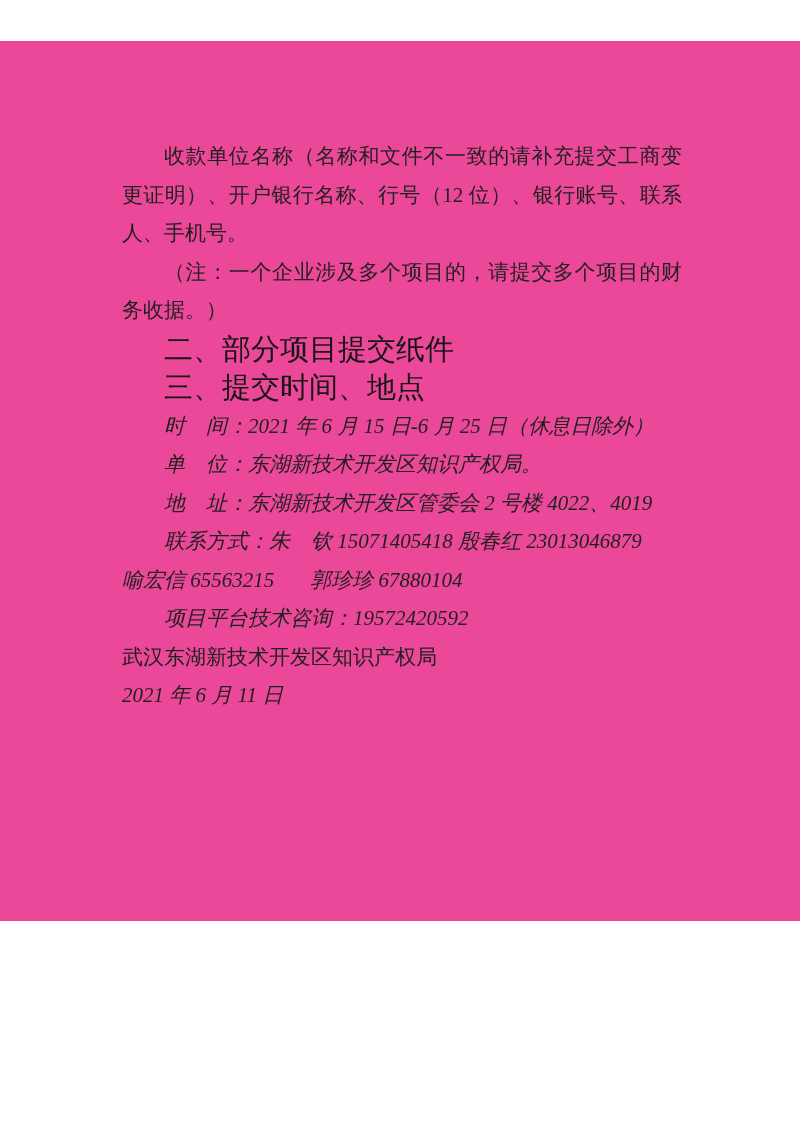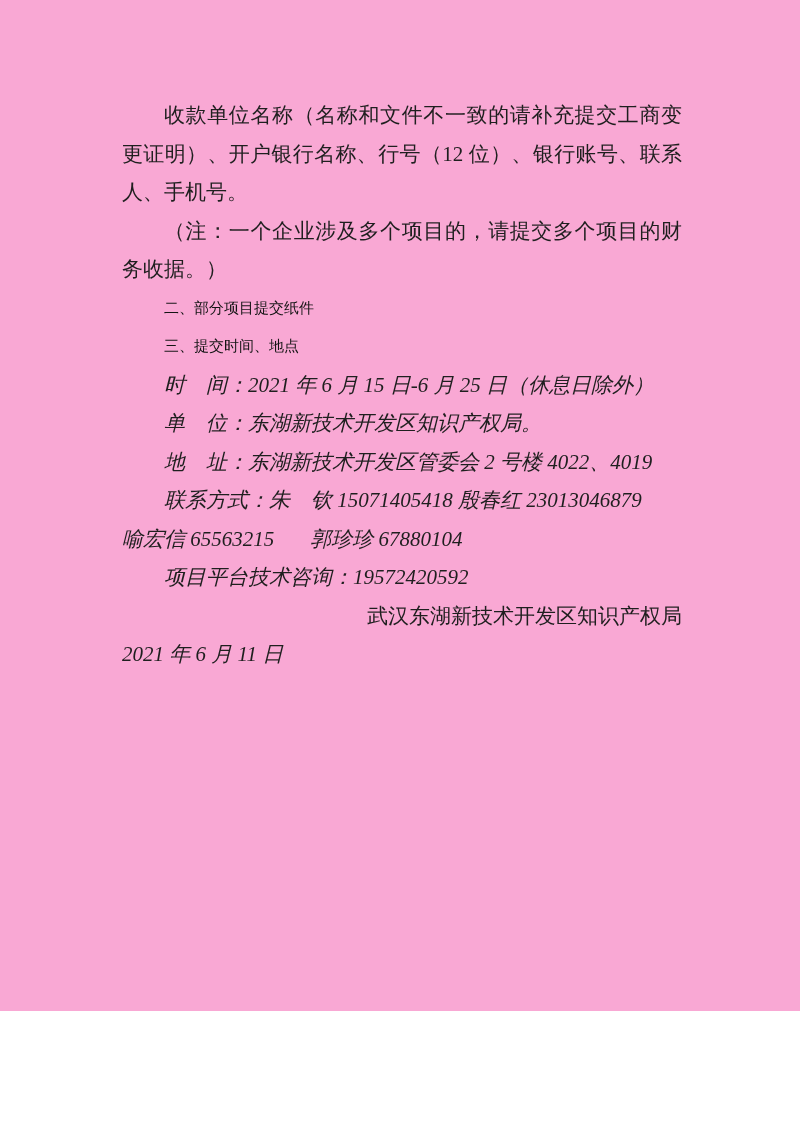--- a/index.html
+++ b/index.html
@@ -1,48 +1,49 @@
 <!DOCTYPE html>
 <html><head>
 <meta charset="utf-8">
 <style>
   html, body { margin: 0; padding: 0; background: #ffffff; }
   .page {
     position: relative;
     width: 800px;
-    height: 1011px;
-    background: #f9a8d4;
+    height: 880px;
+    background: #ec4899;
     overflow: hidden;
     font-family: "Liberation Serif", "DejaVu Serif", serif;
     color: #1f1f1f;
+    margin-top: 41px;
   }
   .content {
     position: absolute;
     left: 122px;
     top: 96px;
     width: 560px;
     font-size: 21px;
     line-height: 38.5px;
     text-align: justify;
   }
   .content p, .content h2 { margin: 0; padding: 0; font-weight: normal; }
   .indent { text-indent: 42px; }
   .note { font-weight: bold; }
   .heading {
     font-family: "Liberation Sans", "DejaVu Sans", sans-serif;
     font-weight: bold;
-    font-size: 15px;
+    font-size: 29px;
     text-indent: 42px;
     color: #141414;
   }
   .line { text-indent: 42px; font-style: italic; }
   .contact-line2 { padding-left: 121px; text-indent: 0; text-align: left; font-style: italic; }
   .wide-gap { display: inline-block; width: 36px; }
   .attachment { text-indent: 42px; margin-top: 32px; }
-  .issuer { text-align: right; padding-right: 95px; margin-top: 41px; text-indent: 0; }
+  .issuer { padding-right: 95px; margin-top: 41px; text-indent: 0; }
   .issue-date { padding-right: 172px; margin-top: 7px; text-indent: 0; font-style: italic; }
   .page-number {
     position: absolute;
     top: 1042px;
     left: 0;
     width: 100%;
     text-align: center;
     font-size: 17px;
     color: #3a3a3a;
   }

